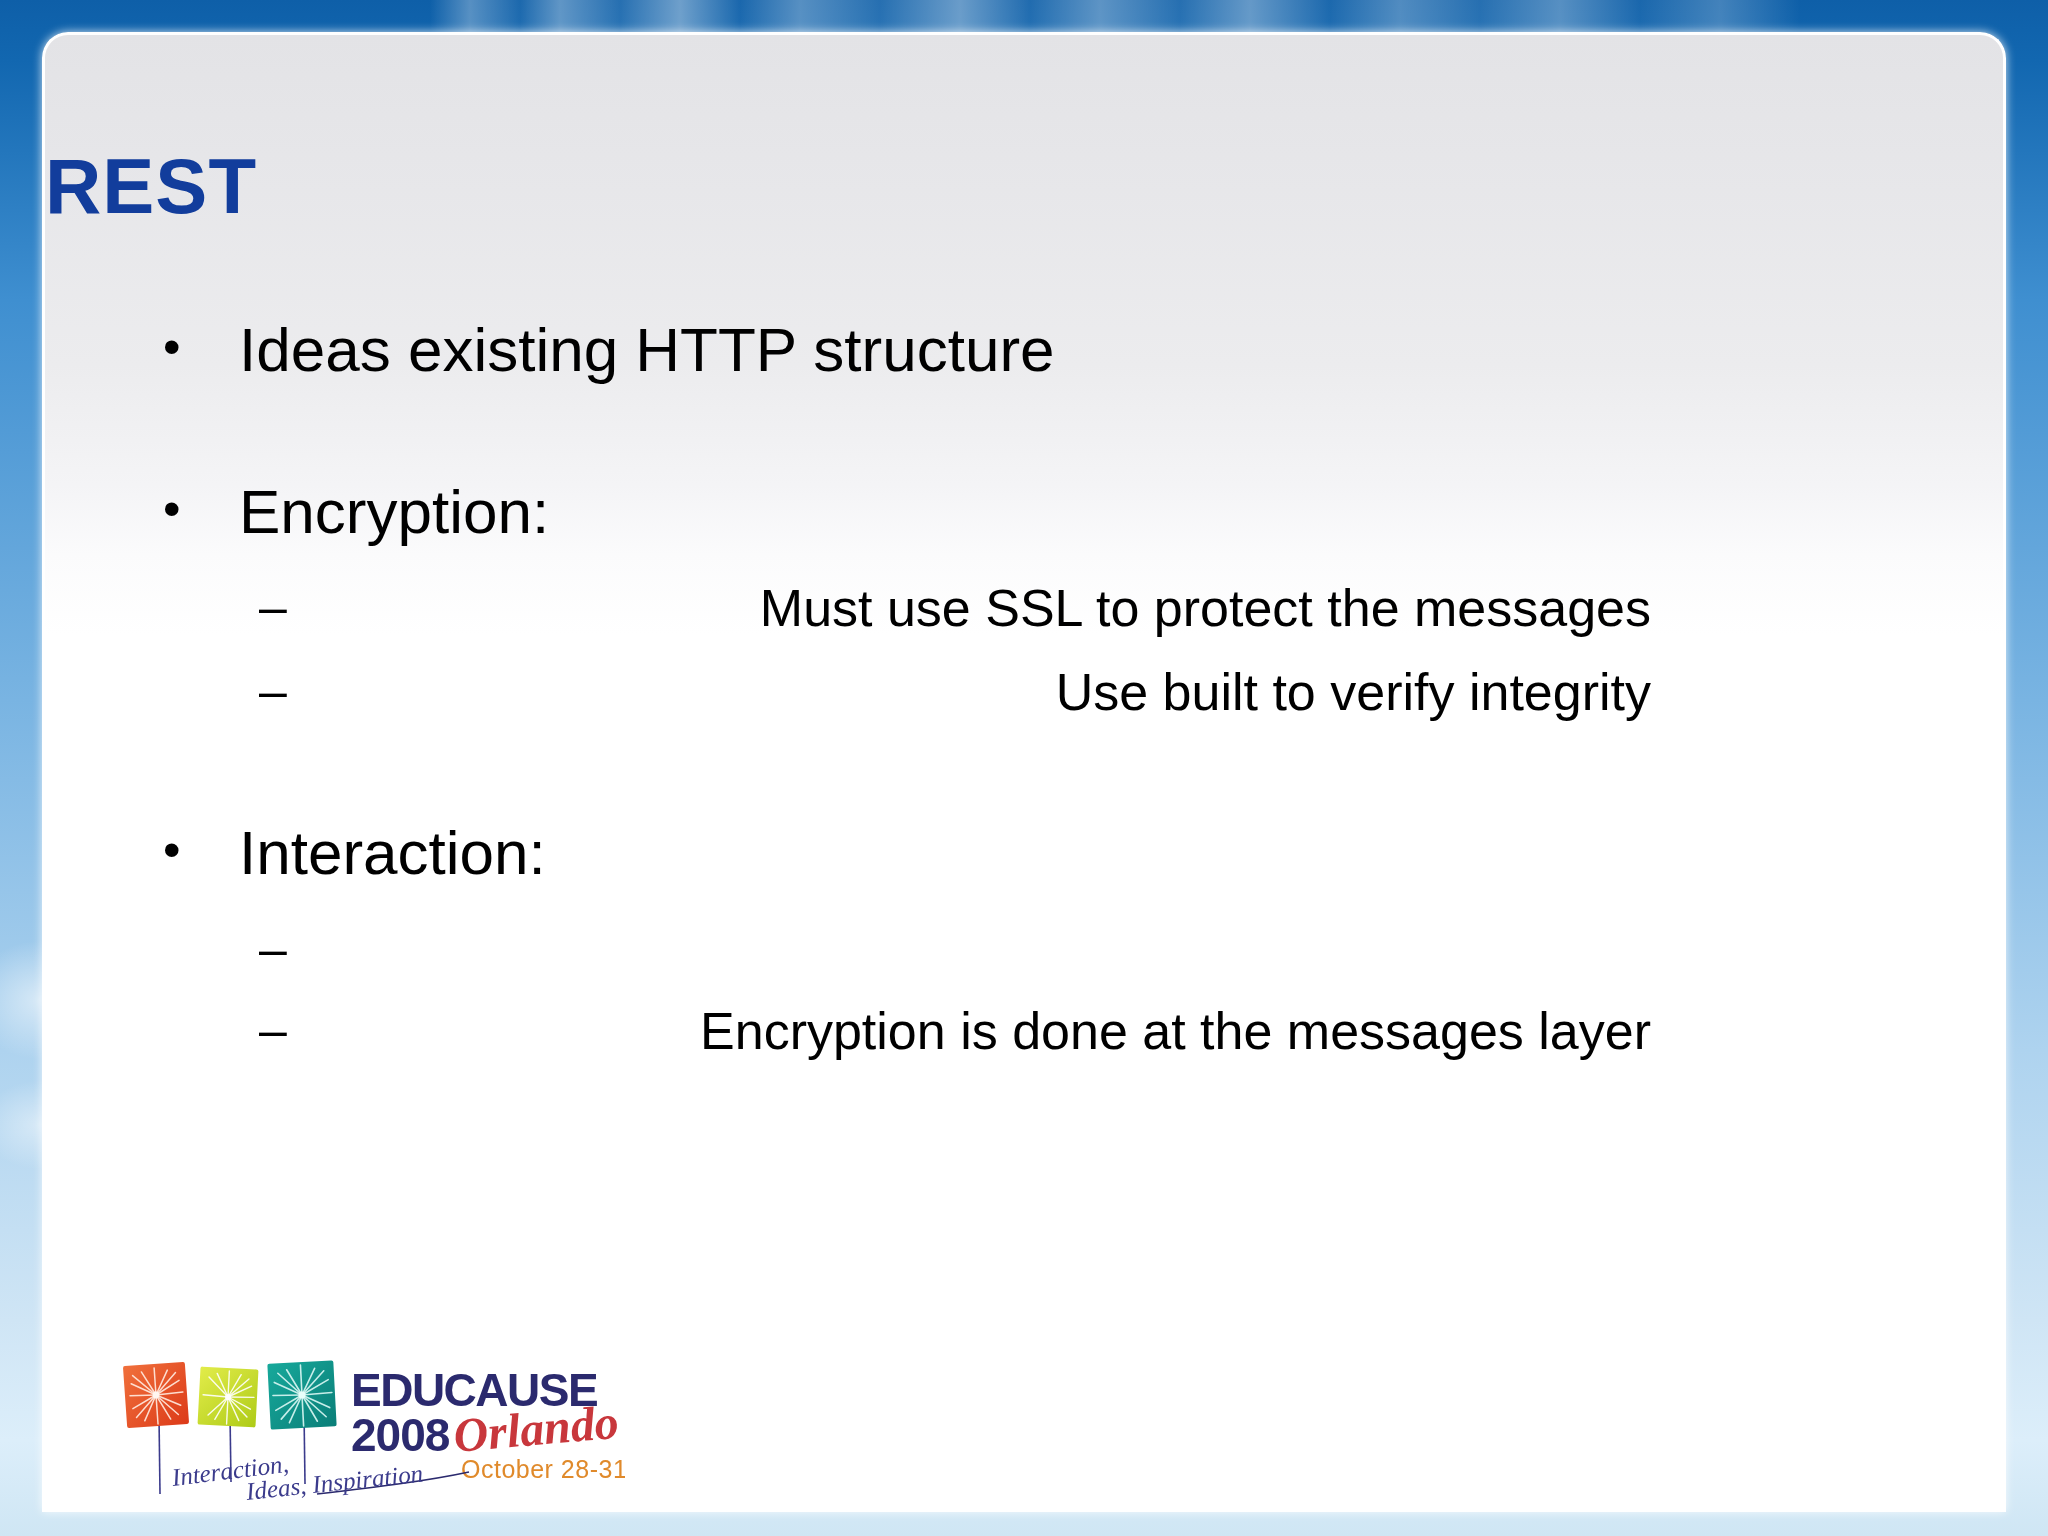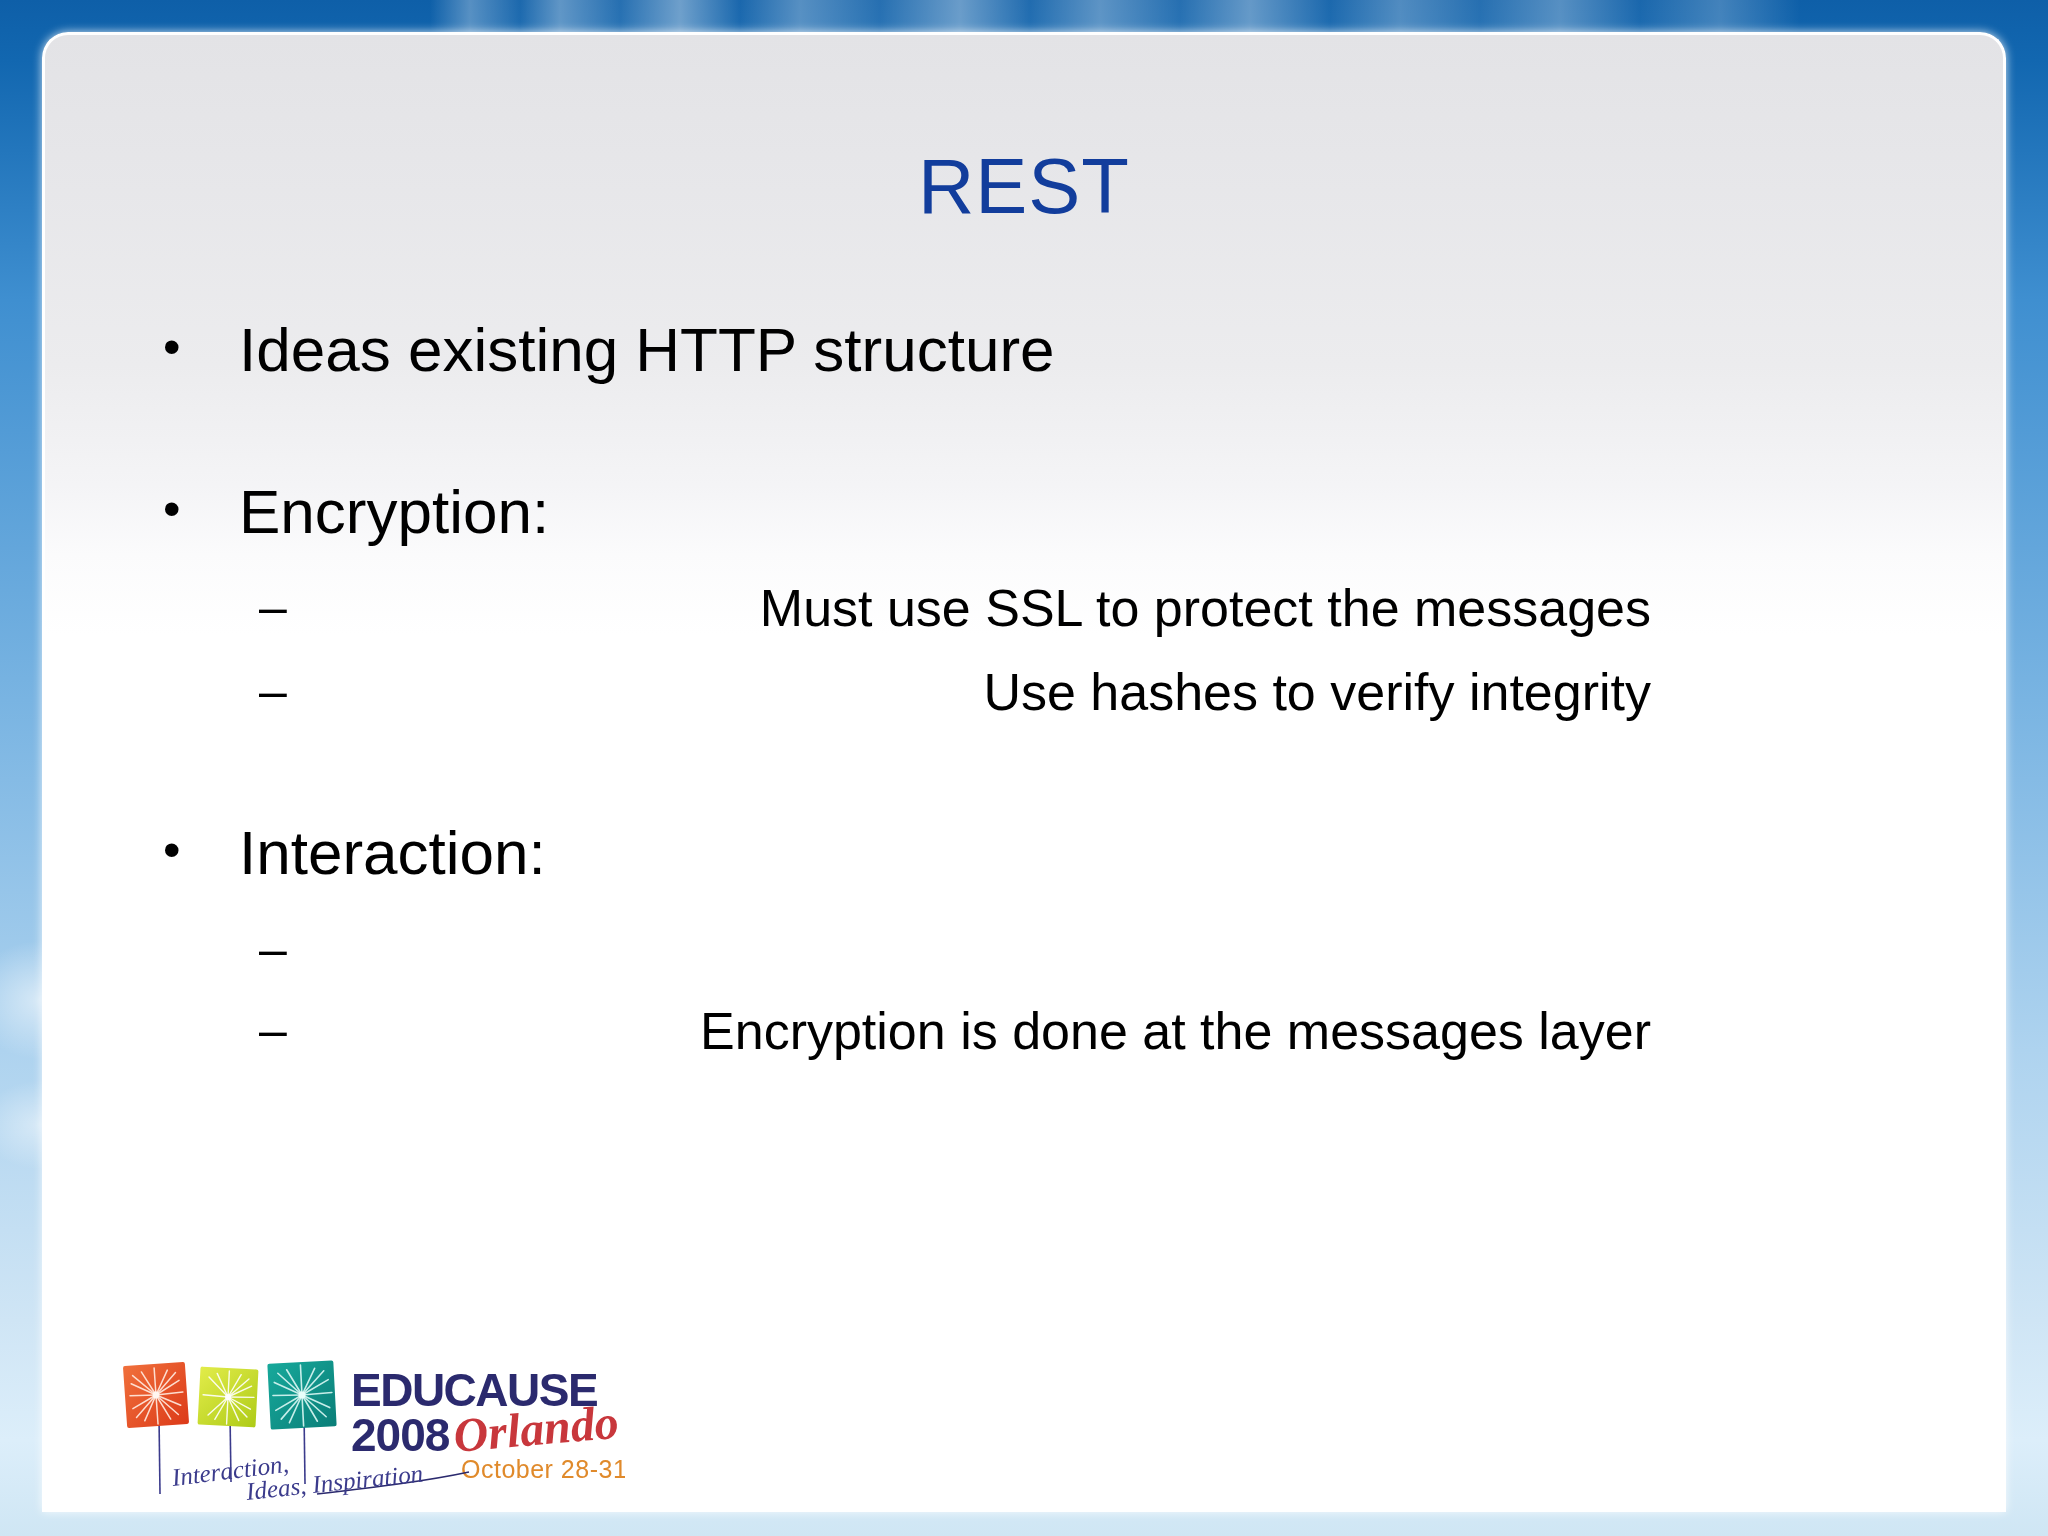--- a/index.html
+++ b/index.html
@@ -96,23 +96,23 @@
        #ffffff 1480px);
     box-shadow: 0 0 10px rgba(255,255,255,.8);
     overflow: hidden;
   }
 
   
   #title {
     position: absolute;
     left: 0; right: 0;
     top: 112px;
-    text-align: center;
+    text-align: left;
     font-size: 78px;
-    font-weight: normal;
+    font-weight: bold;
     color: #123d9c;
     letter-spacing: 1px;
     line-height: 1;
   }
 
   
   #body {
     position: absolute;
     left: 0;
     top: 282px;
@@ -204,21 +204,21 @@
 
       <div class="lvl2">
         <span class="marker">–</span>
         <span class="txt">Must use SSL to protect the messages</span>
       </div>
 
       <div class="gap-sm"></div>
 
       <div class="lvl2">
         <span class="marker">–</span>
-        <span class="txt">Use hashes to verify integrity</span>
+        <span class="txt">Use built to verify integrity</span>
       </div>
 
       <div class="gap-lg"></div>
 
       <div class="lvl1">
         <span class="marker">•</span>
         <span class="txt">Interaction:</span>
       </div>
 
       <div class="gap-md"></div>

